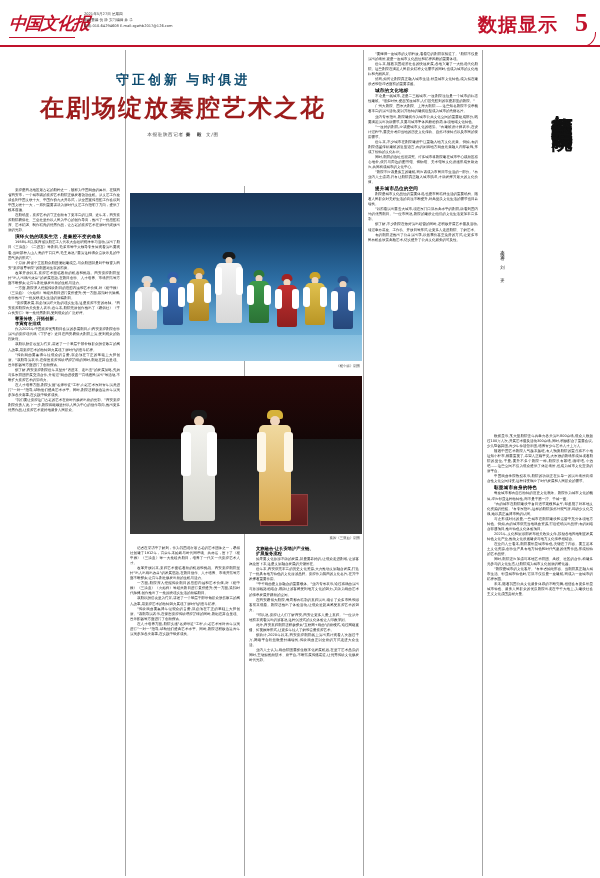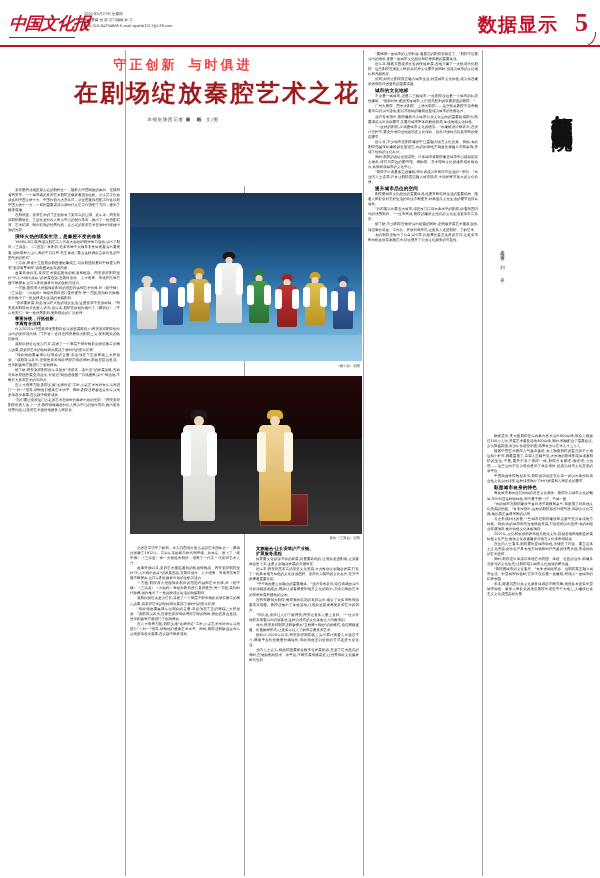--- a/index.html
+++ b/index.html
@@ -46,28 +46,28 @@
     border-right:1.6px solid #c0122b;border-bottom:1.6px solid #c0122b;
     border-radius:0 0 14px 0;
   }
 
   
   #body-area{position:relative;width:600px;height:830px;}
 
   
   .head-block{position:absolute;left:6px;top:4px;width:354px;text-align:center;}
   .shoulder{
-    font-family:Liberation Mono, monospace;
-    font-weight:bold;font-size:13px;color:#ef4444;letter-spacing:3px;
-    margin:6px 0 4px 0;
+    font-family:Liberation Serif, serif;
+    font-weight:bold;font-size:13px;color:#0c4a6e;letter-spacing:3px;
+    margin:21px 0 4px 0;
   }
   .main-head{
     font-family:"Liberation Serif","DejaVu Serif",serif;
     font-weight:bold;font-size:24px;color:#9c1c1c;letter-spacing:2px;
-    line-height:30px;margin:0 0 2px 0;text-align:right;
+    line-height:30px;margin:0 0 2px 0;
   }
   .byline{
     font-size:4.6px;color:#444;letter-spacing:.6px;margin-top:9px;
     font-family:"DejaVu Sans",sans-serif;
   }
   .byline .nm{letter-spacing:2.5px;font-weight:bold;}
 
   
   .tcol{
     position:absolute;

